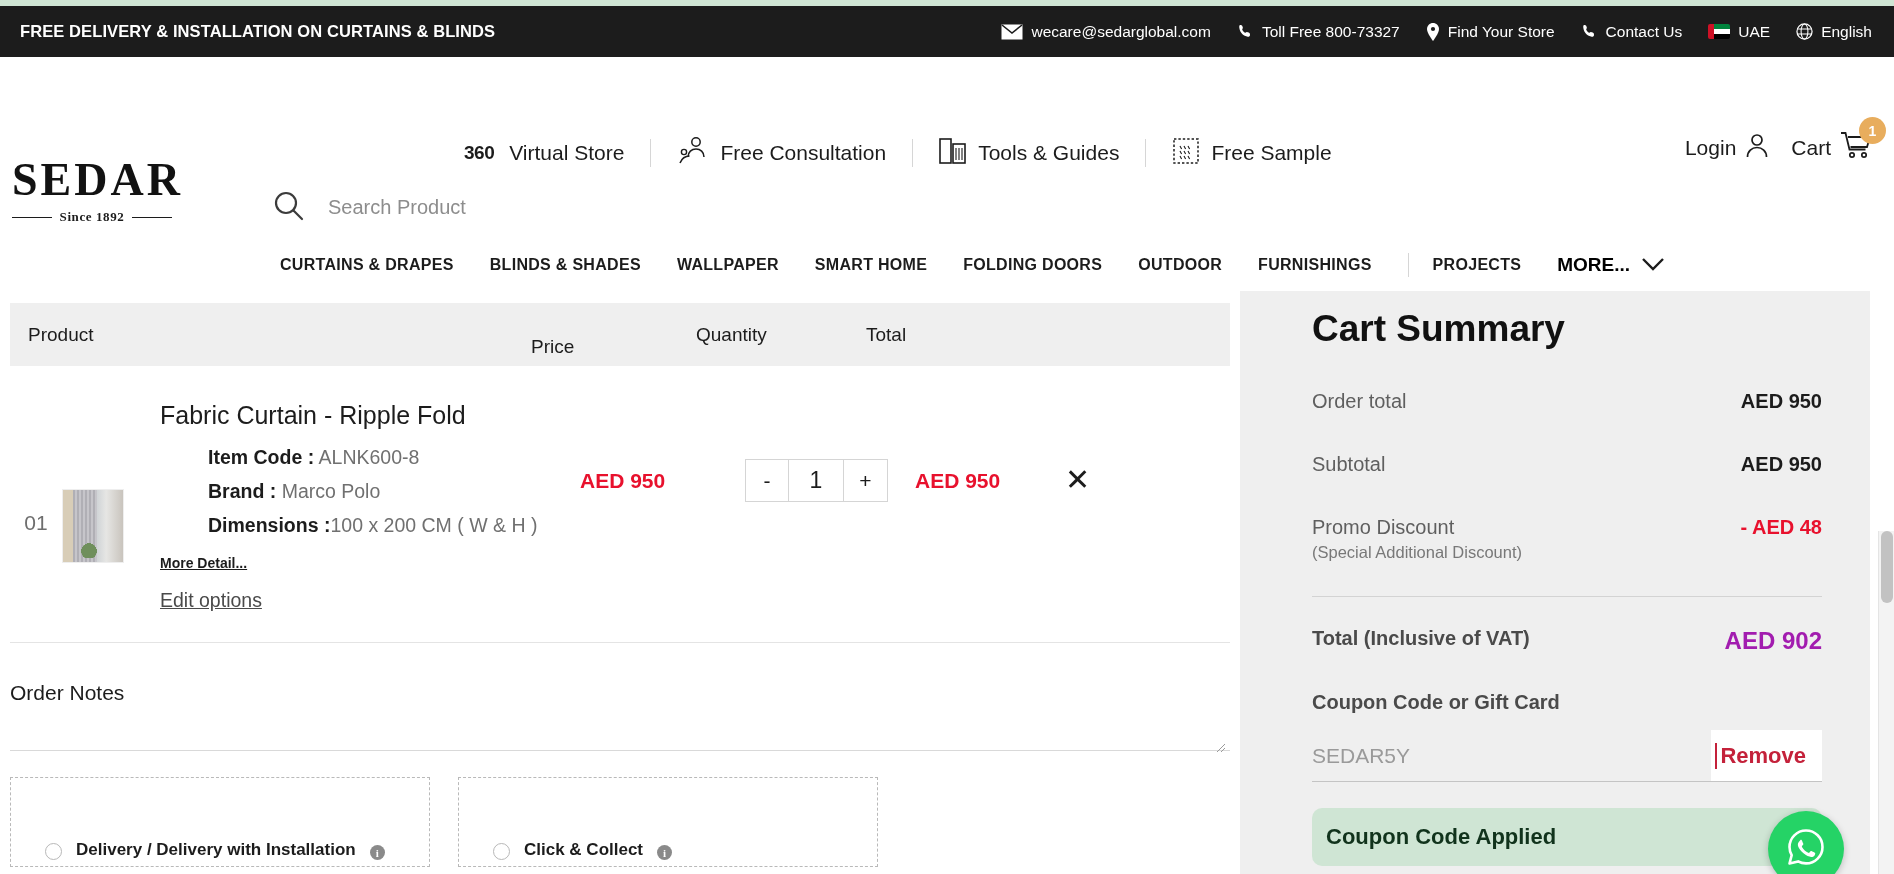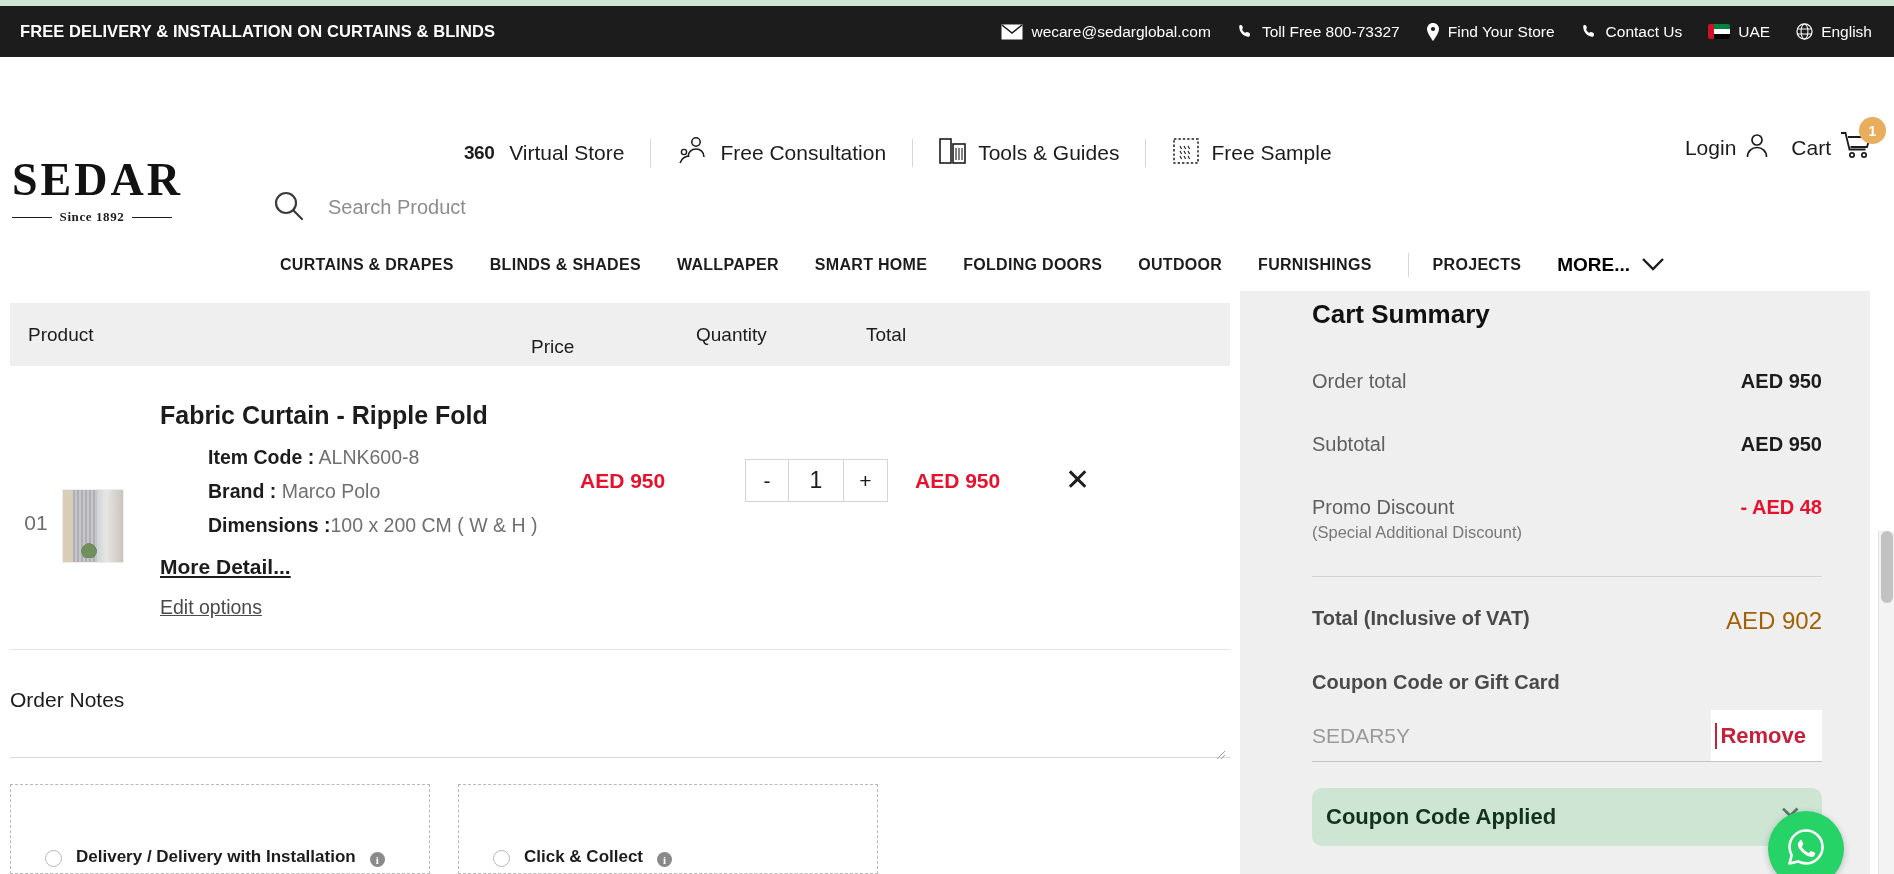--- a/index.html
+++ b/index.html
@@ -132,26 +132,26 @@
   }
   .thumb::before {
     content: ""; position: absolute; left: 17%; top: 0; width: 39%; height: 100%;
     background: repeating-linear-gradient(90deg,#b0afb5 0 2px,#c6c5ca 2px 4px);
   }
   .thumb::after {
     content: ""; position: absolute; left: 28%; bottom: 6%; width: 30%; height: 32%;
     background: radial-gradient(circle at 50% 70%, #6f8f5c 0 42%, transparent 43%);
   }
   .prod-info { margin-left: 36px; width: 420px; }
-  .prod-title { font-size: 25px; font-weight: 700; color: #1c1c1c; margin-bottom: 16px; }
+  .prod-title { font-size: 25px; font-weight: 400; color: #1c1c1c; margin-bottom: 16px; }
   .prod-line { font-size: 19.5px; color: #1c1c1c; margin-bottom: 11px; margin-left: 48px; }
   .prod-line b { font-weight: 700; }
   .prod-line span { color: #707070; }
   .more-detail {
-    font-size: 21px; font-weight: 700; color: #1c1c1c; text-decoration: underline;
+    font-size: 14px; font-weight: 700; color: #1c1c1c; text-decoration: underline;
     display: inline-block; margin-top: 7px; cursor: pointer;
   }
   .edit-options {
     font-size: 19.5px; color: #4a4a4a; text-decoration: underline;
     display: block; margin-top: 17px; cursor: pointer;
   }
   .cell-price { width: 165px; padding-top: 68px; font-size: 21px; font-weight: 700; color: #e8112d; }
   .cell-qty { width: 170px; padding-top: 58px; }
   .stepper { display: inline-flex; border: 1px solid #d5d5d5; height: 43px; }
   .stepper div {
@@ -187,33 +187,33 @@
     width: 15px; height: 15px; border-radius: 50%; background: #8a8a8a; color: #fff;
     font-size: 11px; font-weight: 700; display: flex; align-items: center; justify-content: center;
     font-family: "Liberation Serif", serif;
   }
 
   
   .summary {
     width: 630px; flex: 0 0 630px; background: #efefef;
     padding: 0 48px 0 72px; min-height: 640px; position: relative;
   }
-  .sum-title { font-size: 26px; font-weight: 700; color: #111; padding-top: 8px; }
+  .sum-title { font-size: 37px; font-weight: 700; color: #111; padding-top: 17px; }
   .sum-row {
     display: flex; justify-content: space-between; align-items: flex-start;
     margin-top: 40px; font-size: 20px;
   }
   .sum-label { color: #5f5f5f; }
   .sum-value { color: #1c1c1c; font-weight: 700; }
   .sum-sub { font-size: 16.5px; color: #787878; margin-top: 4px; }
   .sum-value.discount { color: #e8112d; }
   .sum-hr { height: 1px; background: #d3d3d3; margin-top: 34px; }
   .sum-row.total { margin-top: 30px; }
   .sum-row.total .sum-label { color: #4a4a4a; font-weight: 700; font-size: 20px; text-align: center; }
-  .sum-row.total .sum-value { font-size: 24px; font-weight: 400; color: #a16207; }
+  .sum-row.total .sum-value { font-size: 24px; font-weight: 700; color: #a21caf; }
   .coupon-title { font-size: 20px; font-weight: 700; color: #4a4a4a; margin-top: 36px; }
   .coupon-row {
     margin-top: 16px; display: flex; align-items: stretch;
     border-bottom: 1px solid #c4c4c4; height: 52px;
   }
   .coupon-input {
     flex: 1; border: none; background: transparent; outline: none;
     font-size: 21px; color: #a21caf; font-family: "Liberation Sans", sans-serif;
   }
   .coupon-input::placeholder { color: #9a9a9a; }

